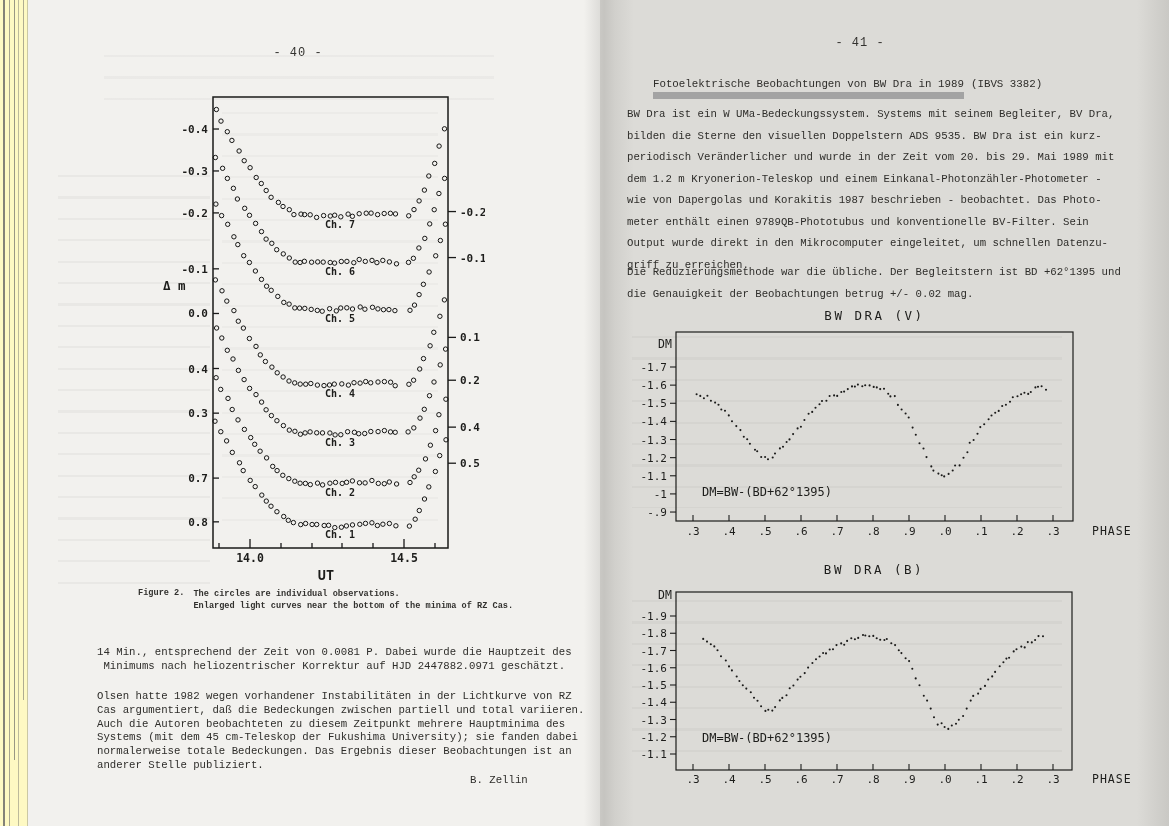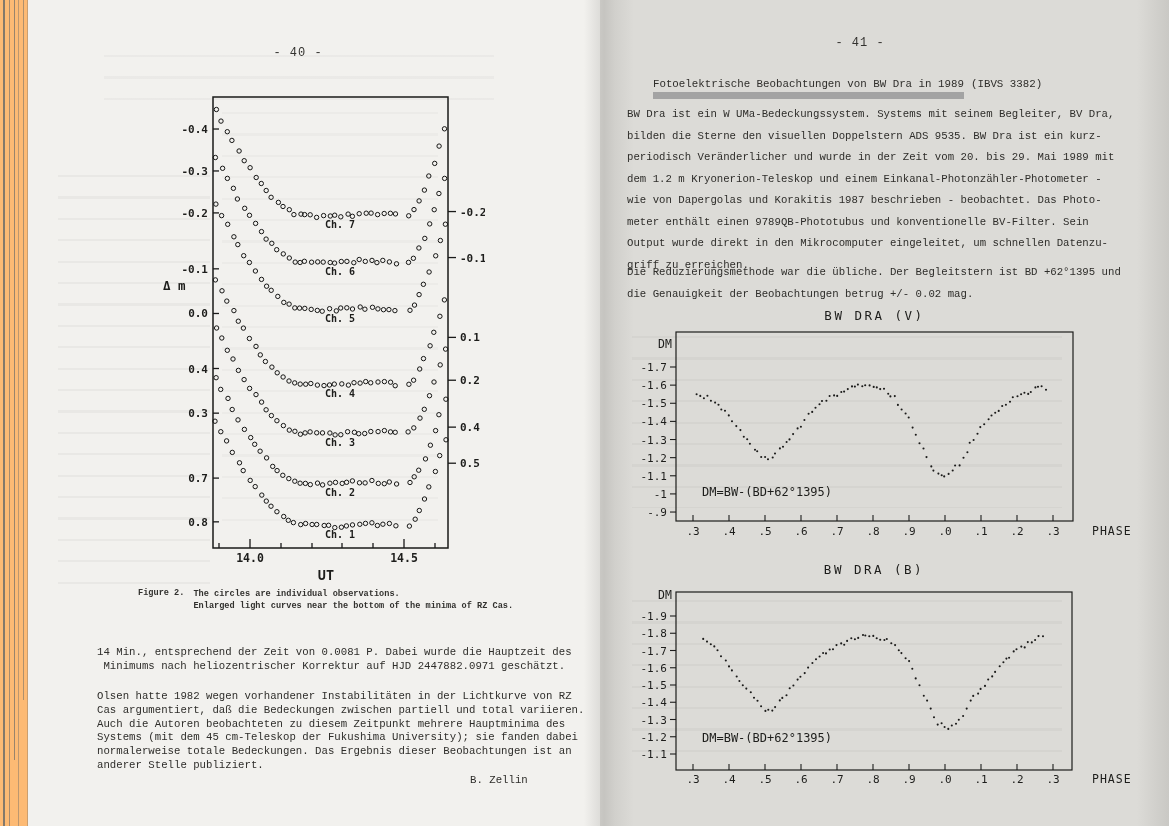--- a/index.html
+++ b/index.html
@@ -1,16 +1,16 @@
 <!DOCTYPE html>
 <html><head>
 <meta charset="utf-8">
 <style>
   html,body{margin:0;padding:0;background:#cfcecb;}
-  .scan{position:relative;width:1169px;height:826px;background:#fdba74;overflow:hidden;
+  .scan{position:relative;width:1169px;height:826px;background:#fef9c3;overflow:hidden;
         font-family:"Liberation Mono","DejaVu Sans Mono",monospace;}
   .page{position:absolute;top:0;height:826px;}
   .page-left{left:28px;width:572px;background:#f2f1ee;}
   .page-right{left:600px;width:569px;background:#dcdbd7;}
   .gutter{position:absolute;top:0;left:584px;width:50px;height:826px;
           background:linear-gradient(90deg,rgba(0,0,0,0) 0%,rgba(80,78,74,.16) 40%,rgba(80,78,74,.08) 62%,rgba(0,0,0,0) 100%);}
   .right-edge{position:absolute;top:0;left:1137px;width:32px;height:826px;
           background:linear-gradient(90deg,rgba(0,0,0,0),rgba(95,93,89,.15));}
   .bind-line{position:absolute;top:0;background:#6e6d6a;}
   .ghost{position:absolute;opacity:.5;filter:blur(.5px);pointer-events:none;

